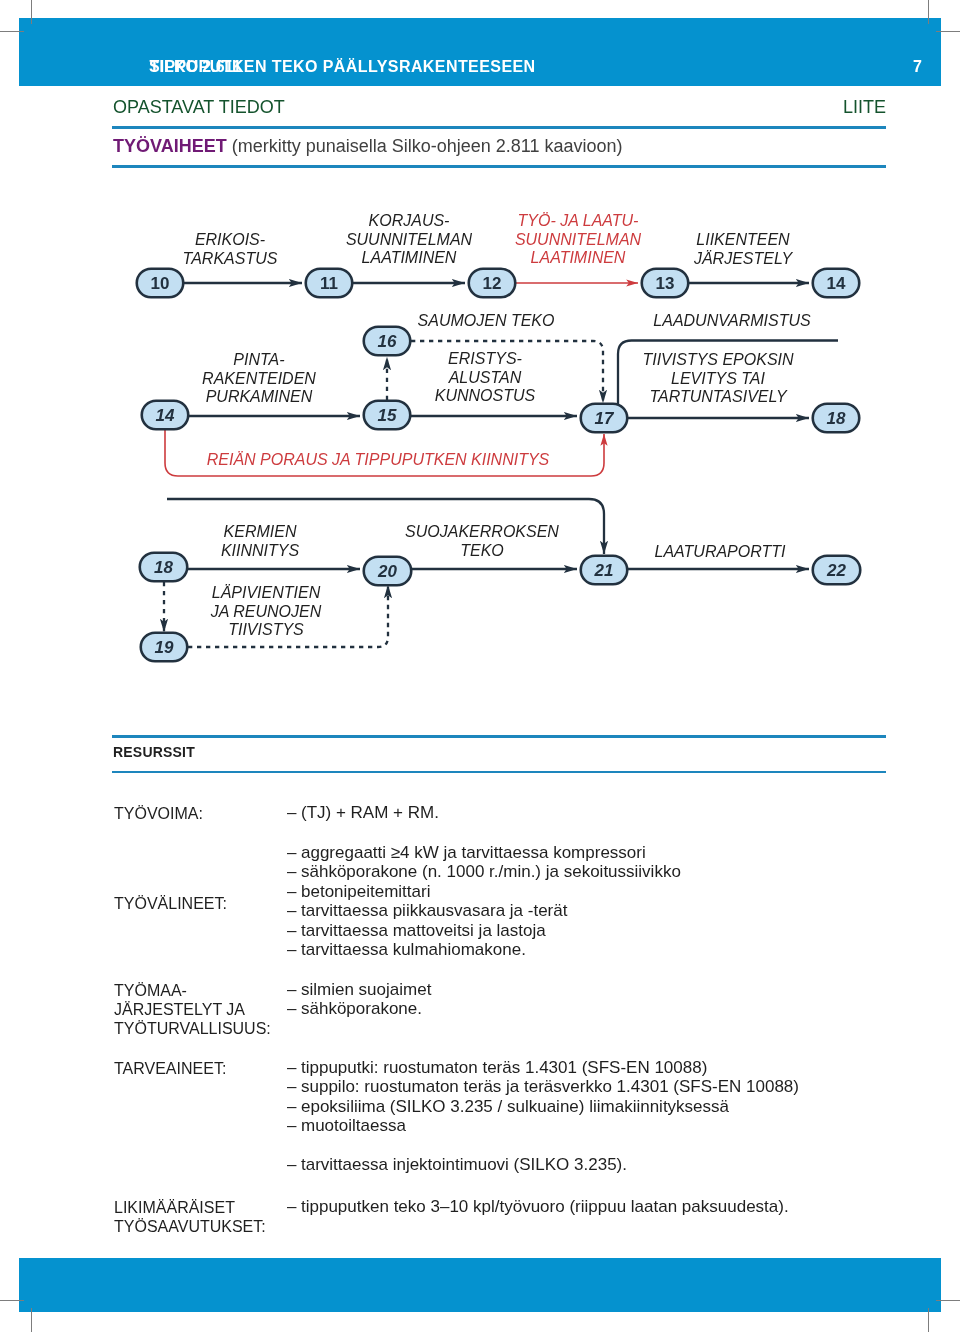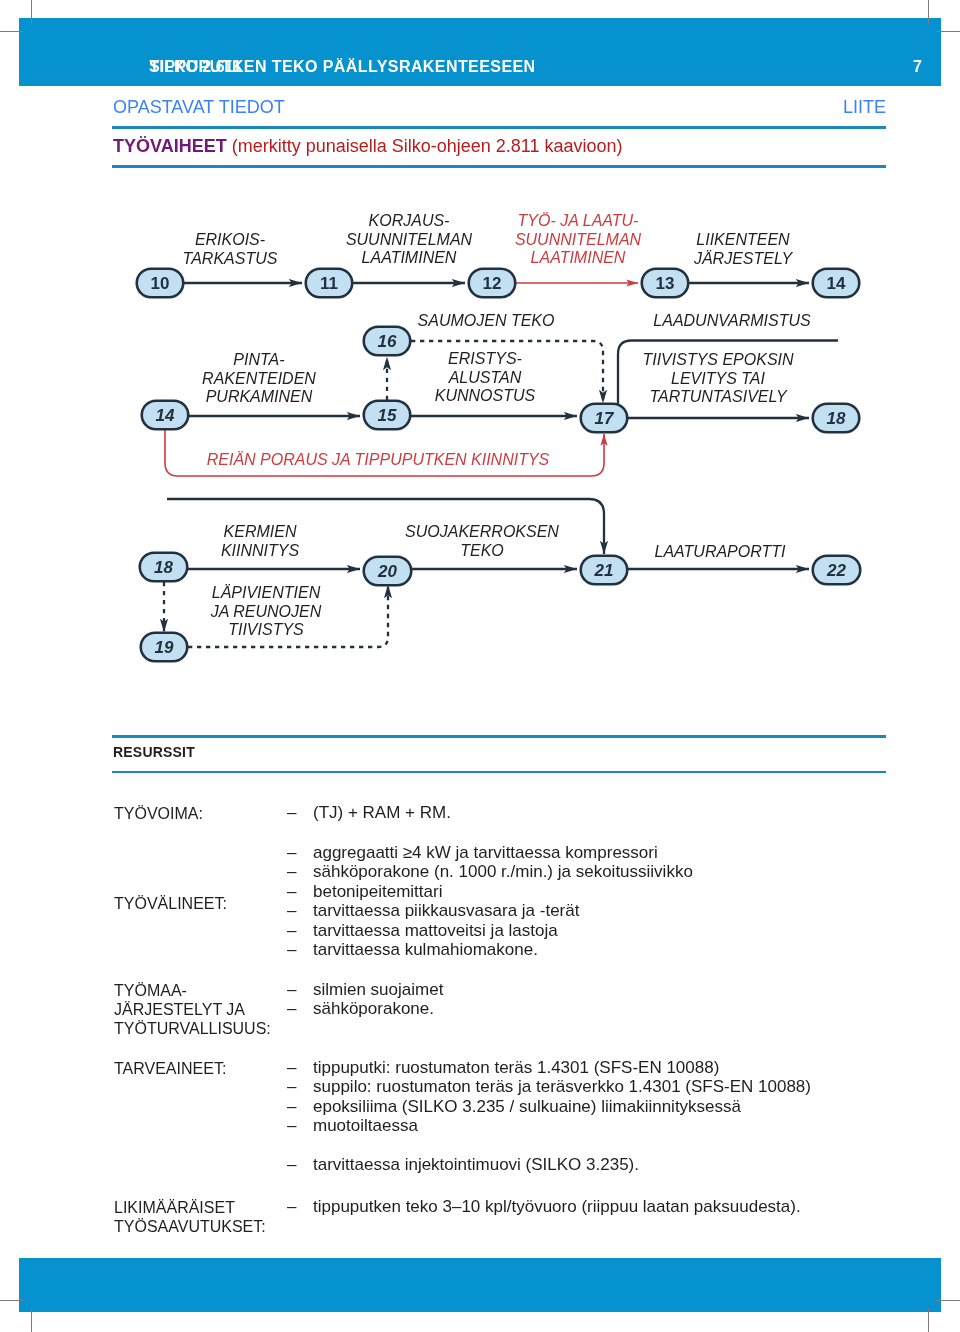--- a/index.html
+++ b/index.html
@@ -9,36 +9,36 @@
 
   .topbar{position:absolute;left:19px;top:18px;width:922px;height:68px;background:#0592cf;}
   .botbar{position:absolute;left:19px;top:1258px;width:922px;height:54px;background:#0592cf;}
   .cm{position:absolute;background:#7d7d7d;}
 
   .hdr{position:absolute;left:113px;top:58px;width:773px;height:18px;color:#fff;font-size:16px;font-weight:bold;margin-left:36px;}
   .hdr .l{position:absolute;left:0;top:0;}
   .hdr .c{position:absolute;left:0;top:0;width:100%;letter-spacing:0.42px;text-indent:0.42px;}
   .hdr .r{position:absolute;right:0;top:0;}
 
-  .sub{position:absolute;left:113px;top:97px;width:773px;height:20px;color:#3b82f6;font-size:18px;}
+  .sub{position:absolute;left:113px;top:97px;width:773px;height:20px;color:#14532d;font-size:18px;}
   .sub .l{position:absolute;left:0;top:0;}
   .sub .r{position:absolute;right:0;top:0;}
 
   .rule{position:absolute;background:#1d86bd;height:2.5px;left:112px;width:774px;}
 
   .tvrow{position:absolute;left:113px;top:136px;font-size:18px;white-space:nowrap;}
   .tvrow b{font-weight:bold;color:#701a75;}
-  .tvrow span.red{color:#b91c1c;}
+  .tvrow span.red{color:#404040;}
 
   .sect{position:absolute;left:113px;font-size:14px;font-weight:bold;color:#1f1f1f;letter-spacing:.2px;}
 
   .lbl{position:absolute;left:114px;font-size:16px;color:#1f1f1f;line-height:19px;white-space:pre;}
   .it{position:absolute;left:287px;font-size:17px;color:#1f1f1f;line-height:19px;white-space:nowrap;}
   .it .d{position:absolute;left:0;top:0;}
-  .it .body{display:inline-block;margin-left:26px;}
+  .it .body{display:inline-block;margin-left:14px;}
 
   svg.diagram{position:absolute;left:0;top:0;}
   svg text{-webkit-font-smoothing:antialiased;}
   body{-webkit-font-smoothing:antialiased;}
 </style>
 </head>
 <body>
 
 <div class="page">
   <div class="topbar"></div>

